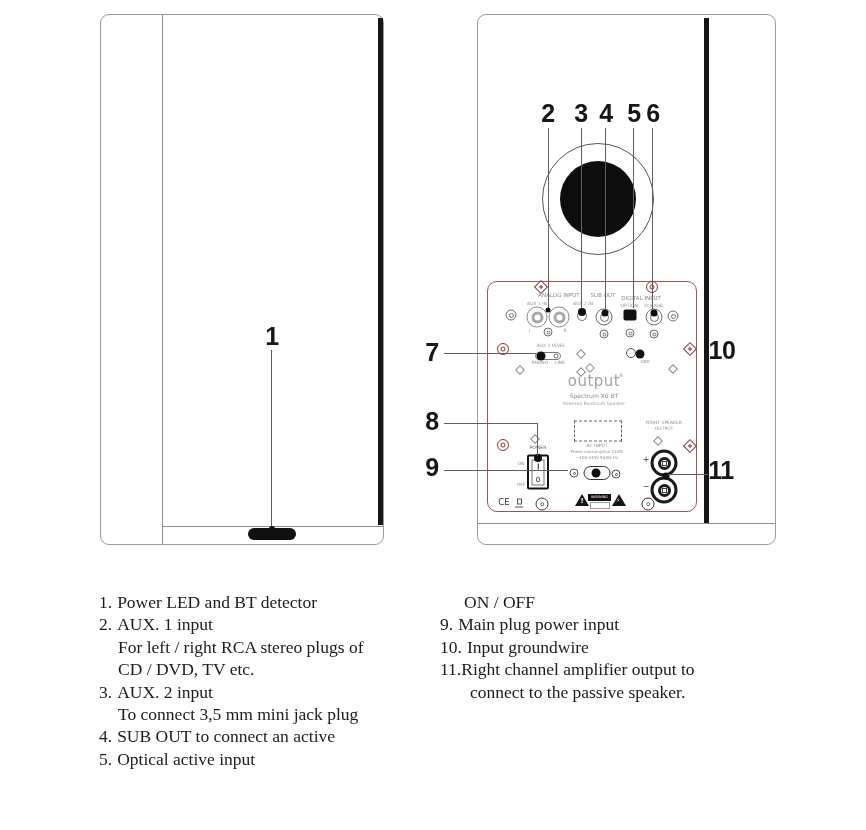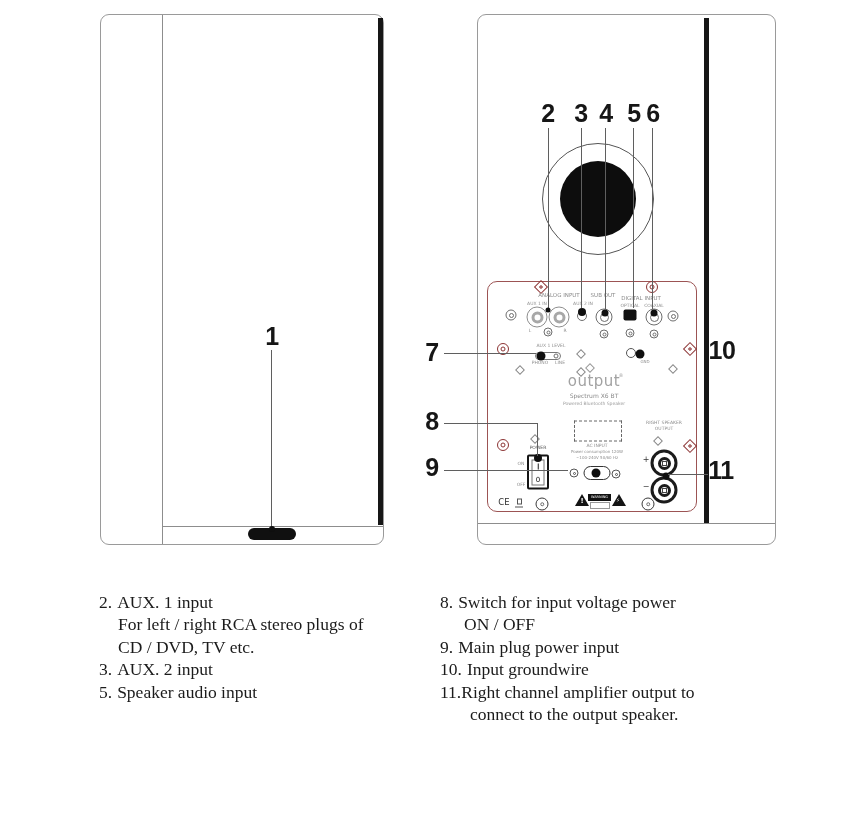--- a/index.html
+++ b/index.html
@@ -232,29 +232,31 @@
 
   <div class="num" style="left:432px;top:455px;">9</div>
   <div class="leader" style="left:444px;top:469.5px;width:124px;height:1.4px;"></div>
 
   <div class="num" style="left:722px;top:338px;">10</div>
 
   <div class="num" style="left:721px;top:458px;">11</div>
   <div class="leader" style="left:668px;top:473.5px;width:40px;height:1.4px;"></div>
 
   <div class="legend-col" style="left:99px;top:591px;width:340px;">
+    <div><span class="lnum">1.</span><span>Power LED and BT detector</span></div>
     <div><span class="lnum">2.</span><span>AUX. 1 input</span></div>
     <div style="padding-left:19px;">For left / right RCA stereo plugs of</div>
     <div style="padding-left:19px;">CD / DVD, TV etc.</div>
     <div><span class="lnum">3.</span><span>AUX. 2 input</span></div>
-    <div><span class="lnum">5.</span><span>Speaker audio input</span></div>
+    <div style="padding-left:19px;">To connect 3,5 mm mini jack plug</div>
+    <div><span class="lnum">4.</span><span>SUB OUT to connect an active</span></div>
+    <div><span class="lnum">5.</span><span>Optical active input</span></div>
   </div>
 
   <div class="legend-col" style="left:440px;top:591px;width:340px;">
-    <div><span class="lnum">8.</span><span>Switch for input voltage power</span></div>
     <div style="padding-left:24px;">ON / OFF</div>
     <div><span class="lnum">9.</span><span>Main plug power input</span></div>
     <div><span class="lnum">10.</span><span>Input groundwire</span></div>
     <div><span class="lnum" style="margin-right:0;">11.</span><span>Right channel amplifier output to</span></div>
-    <div style="padding-left:30px;">connect to the output speaker.</div>
+    <div style="padding-left:30px;">connect to the passive speaker.</div>
   </div>
 
 </div>
 
 </body></html>

